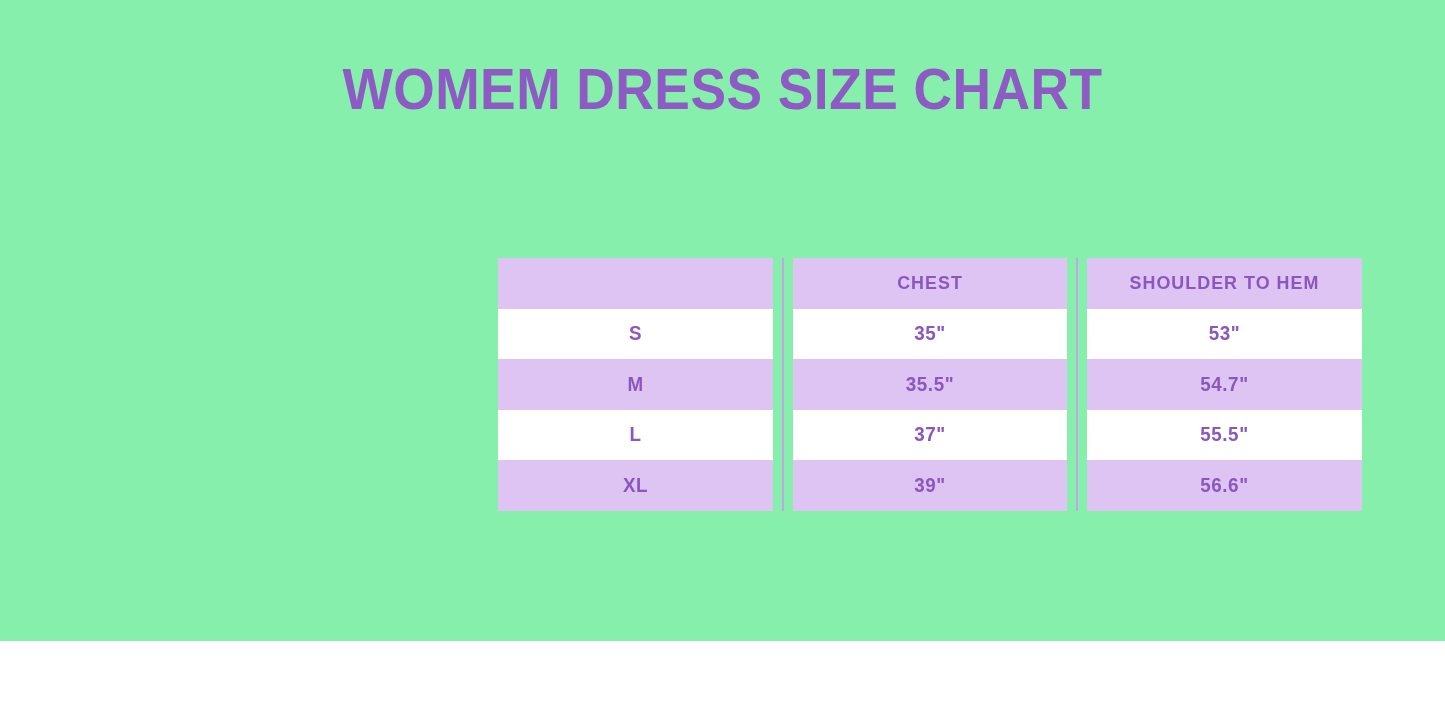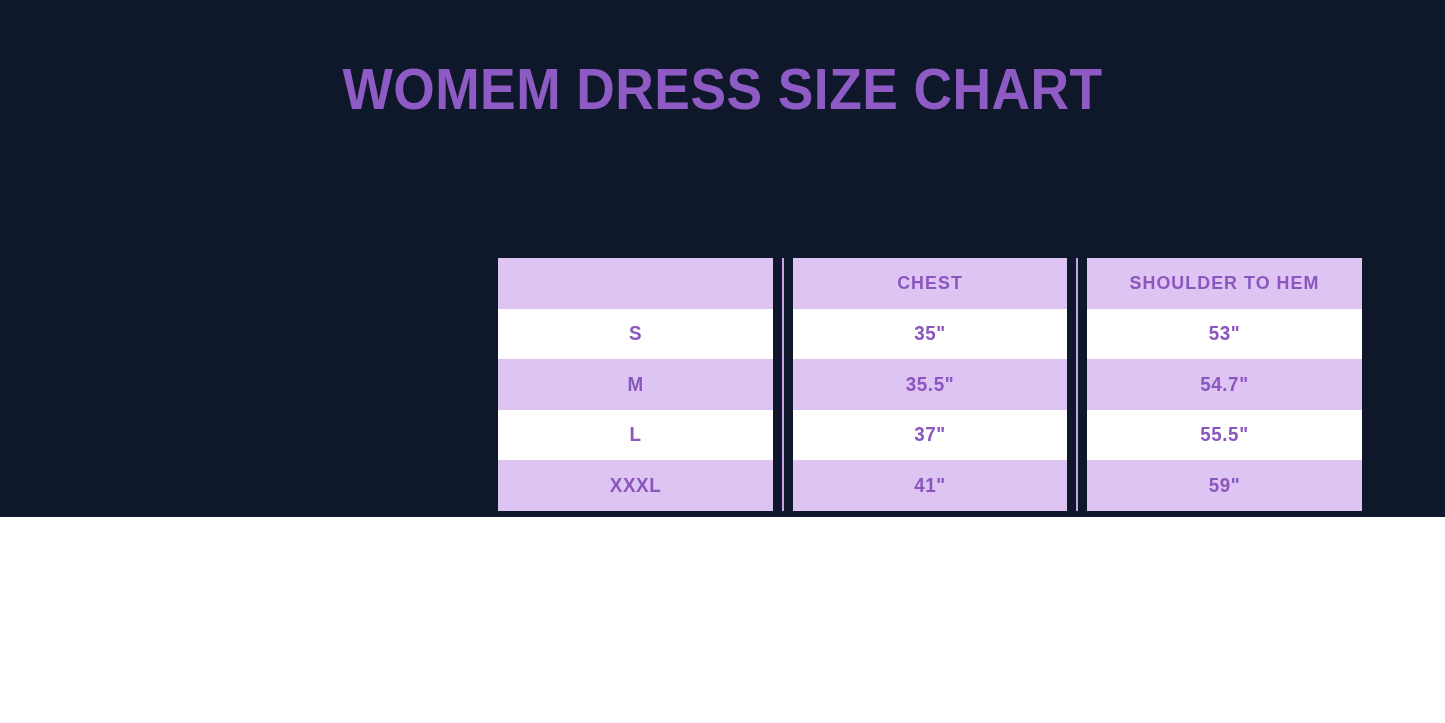--- a/index.html
+++ b/index.html
@@ -10,22 +10,22 @@
     width: 1445px;
     height: 723px;
     background: #ffffff;
     font-family: "Liberation Sans", sans-serif;
     overflow: hidden;
   }
 
   .page {
     position: relative;
     width: 1445px;
-    height: 517px;
-    background: #0f172a;
+    height: 641px;
+    background: #86efac;
   }
 
   
   .chart-title {
     position: absolute;
     top: 57px;
     left: 0;
     width: 1445px;
     text-align: center;
     font-family: "Liberation Sans", sans-serif;
@@ -125,21 +125,21 @@
           <td>M</td>
           <td class="div-left">35.5"</td>
           <td class="div-left">54.7"</td>
         </tr>
         <tr class="row-plain">
           <td>L</td>
           <td class="div-left">37"</td>
           <td class="div-left">55.5"</td>
         </tr>
         <tr class="row-shaded">
-          <td>XXXL</td>
-          <td class="div-left">41"</td>
-          <td class="div-left">59"</td>
+          <td>XL</td>
+          <td class="div-left">39"</td>
+          <td class="div-left">56.6"</td>
         </tr>
       </tbody>
     </table>
   </div>
 
 </div>
 
 </body></html>

